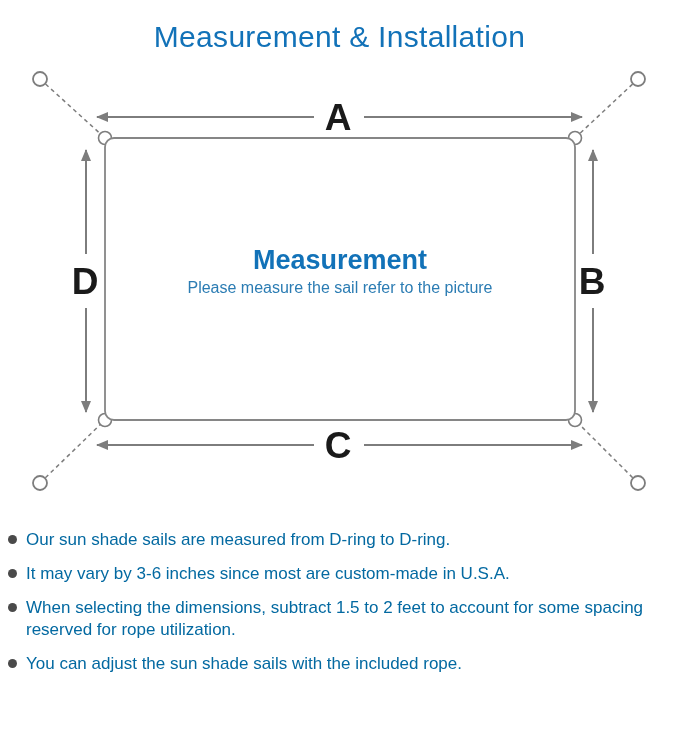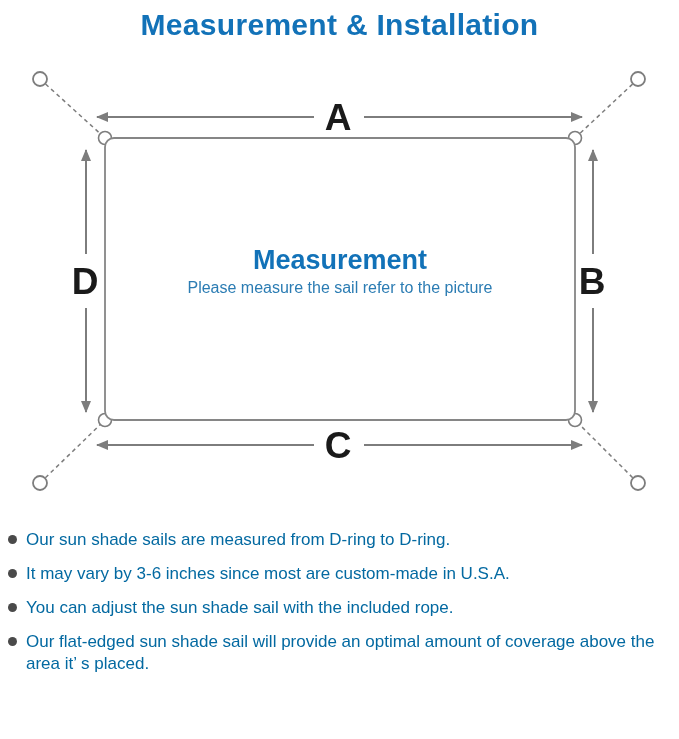--- a/index.html
+++ b/index.html
@@ -1,22 +1,22 @@
 <!DOCTYPE html>
 <html><head>
 <meta charset="utf-8">
 <style>
   html,body { margin:0; padding:0; background:#ffffff; }
   .page {
     position:relative; width:679px; height:739px; background:#ffffff;
     font-family:"Liberation Sans", sans-serif; overflow:hidden;
   }
   .title {
-    position:absolute; top:4px; left:0; width:100%; margin:0; padding-top:4px;
-    text-align:center; font-size:30px; font-weight:bold; color:#1272b8;
+    position:absolute; top:16px; left:0; width:100%; margin:0; padding-top:4px;
+    text-align:center; font-size:30px; font-weight:normal; color:#1272b8;
     letter-spacing:0.3px;
   }
   .diagram { position:absolute; top:60px; left:0; }
   .tie-line   { stroke:#7d7d7d; stroke-width:1.5; stroke-dasharray:4 3.5; fill:none; }
   .ring       { fill:#ffffff; stroke:#7d7d7d; stroke-width:1.8; }
   .grommet    { fill:#ffffff; stroke:#7d7d7d; stroke-width:1.6; }
   .sail       { fill:#ffffff; stroke:#868686; stroke-width:1.8; }
   .dim-line   { stroke:#7d7d7d; stroke-width:2; }
   .dim-label  { font-size:37px; font-weight:bold; fill:#1a1a1a; text-anchor:middle;
                 font-family:"Liberation Sans", sans-serif; }
@@ -100,21 +100,21 @@
     <li>
       <span class="dot"></span>
       <span class="btext">Our sun shade sails are measured from D-ring to D-ring.</span>
     </li>
     <li>
       <span class="dot"></span>
       <span class="btext">It may vary by 3-6 inches since most are custom-made in U.S.A.</span>
     </li>
     <li>
       <span class="dot"></span>
-      <span class="btext">You can adjust the sun shade sail with the included rope.</span>
+      <span class="btext">When selecting the dimensions, subtract 1.5 to 2 feet to account for some spacing reserved for rope utilization.</span>
     </li>
     <li>
       <span class="dot"></span>
-      <span class="btext">Our flat-edged sun shade sail will provide an optimal amount of coverage above the area it’ s placed.</span>
+      <span class="btext">You can adjust the sun shade sails with the included rope.</span>
     </li>
   </ul>
 
 </div>
 
 </body></html>

